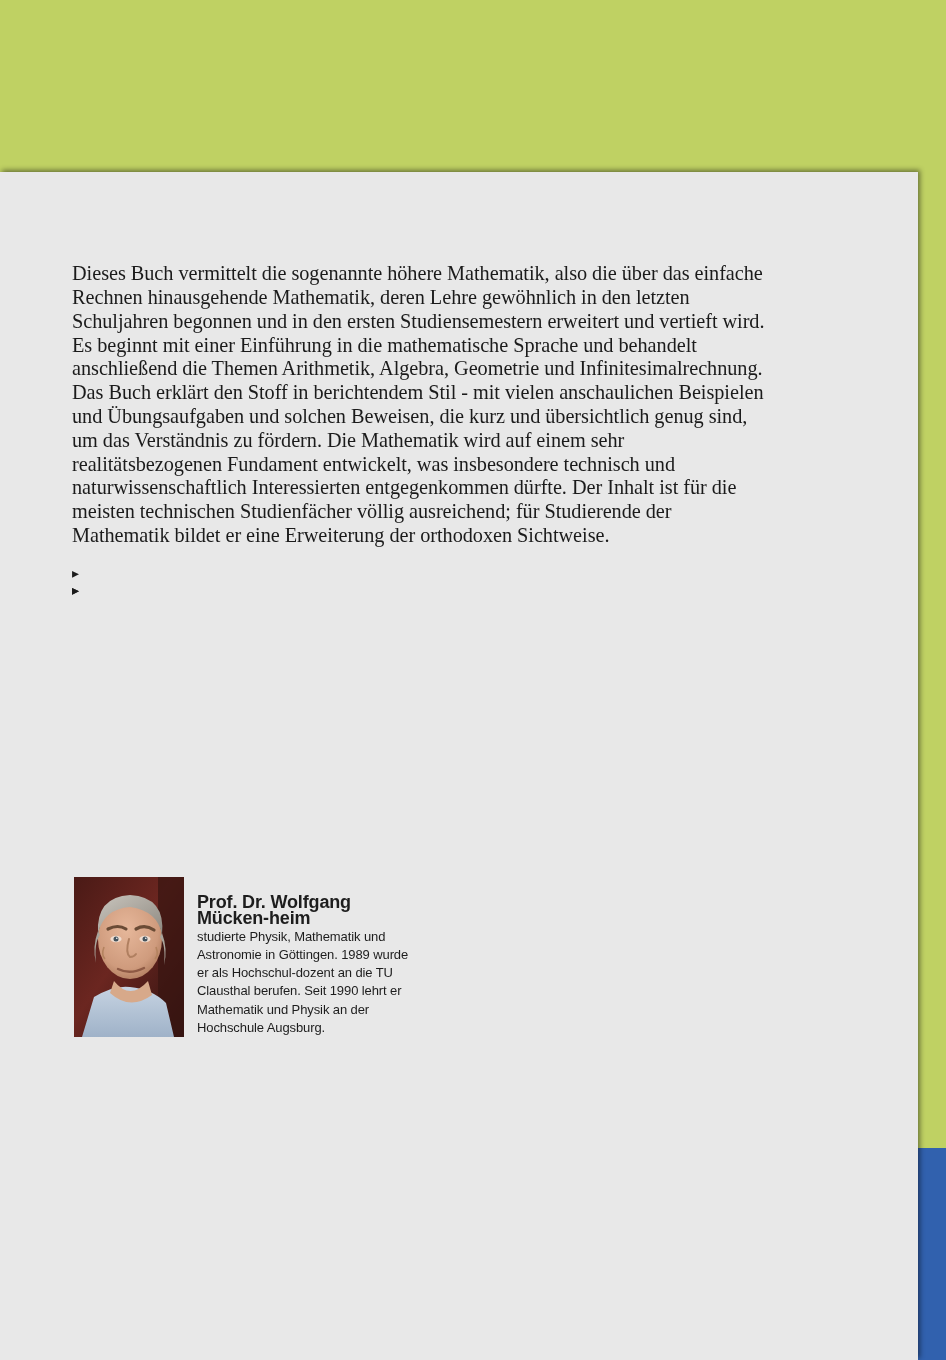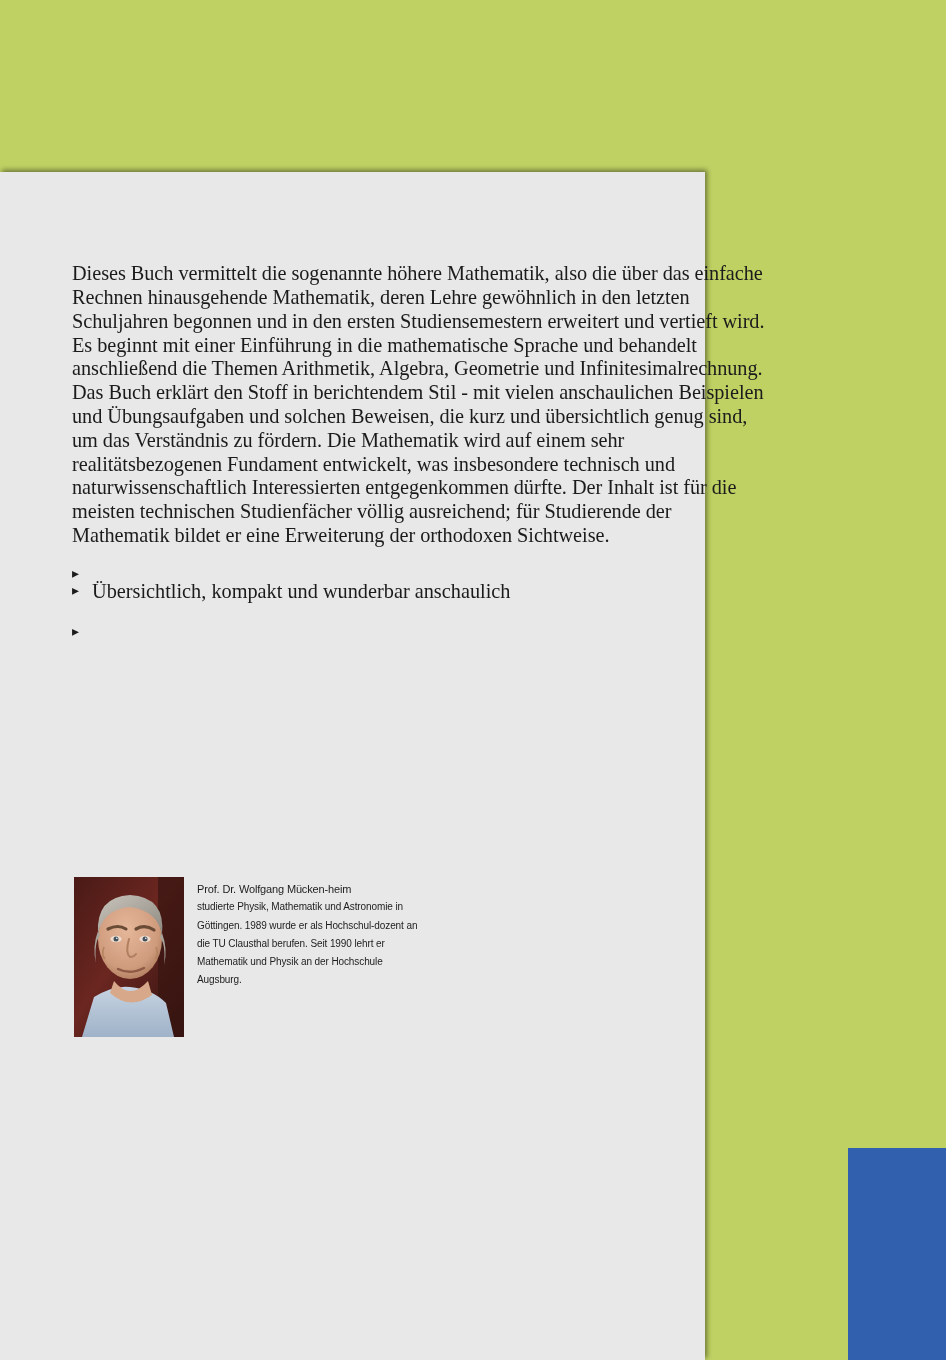--- a/index.html
+++ b/index.html
@@ -30,25 +30,24 @@
     width: 98px;
     height: 212px;
     background: #3161ae;
   }
 
   
   #cover {
     position: absolute;
     left: 0px;
     top: 172px;
-    width: 681px;
+    width: 918px;
     height: 1188px;
     background: #e8e8e8;
     box-shadow: 2px -2px 5px rgba(0,0,0,0.45);
-    padding-left: 24px;
   }
 
   
   #blurb {
     position: absolute;
     left: 72px;
     top: 70px;
     width: 700px;
     font-family: "Liberation Serif", serif;
     font-size: 20.3px;
@@ -105,28 +104,28 @@
 
   #author-text {
     position: absolute;
     left: 123px;
     top: 0px;
     width: 225px;
     font-family: "Liberation Sans", sans-serif;
     color: #1d1d1d;
   }
   #author-name {
-    font-weight: normal;
-    font-size: 11px;
+    font-weight: bold;
+    font-size: 18px;
     line-height: 16.3px;
     letter-spacing: -0.15px;
-    margin: 4px 0 1px 0;
+    margin: 17px 0 1px 0;
   }
   #author-bio {
-    font-size: 10px;
+    font-size: 13px;
     line-height: 18.3px;
     letter-spacing: -0.1px;
     margin: 0;
   }
 </style>
 </head>
 <body>
 
 <div id="page">
 
@@ -135,21 +134,20 @@
   <div id="cover">
 
     <p id="blurb">Dieses Buch vermittelt die sogenannte höhere Mathematik, also die über das einfache Rechnen hinausgehende Mathematik, deren Lehre gewöhnlich in den letzten Schuljahren begonnen und in den ersten Studiensemestern erweitert und vertieft wird. Es beginnt mit einer Einführung in die mathematische Sprache und behandelt anschließend die Themen Arithmetik, Algebra, Geometrie und Infinitesimalrechnung. Das Buch erklärt den Stoff in berichtendem Stil -  mit vielen anschaulichen Beispielen und Übungsaufgaben und solchen Beweisen, die kurz und übersichtlich genug sind, um das Verständnis zu fördern. Die Mathematik wird auf einem sehr realitätsbezogenen Fundament entwickelt, was insbesondere technisch und naturwissenschaftlich Interessierten entgegenkommen dürfte. Der Inhalt ist für die meisten technischen Studienfächer völlig ausreichend; für Studierende der Mathematik bildet er eine Erweiterung der orthodoxen Sichtweise.</p>
 
     <ul id="features">
       <li>
         <span class="bullet-icon">▸</span>
       </li>
       <li>
         <span class="bullet-icon">▸</span>
-        <span>Übersichtlich, kompakt und wunderbar anschaulich</span>
       </li>
       <li>
         <span class="bullet-icon">▸</span>
       </li>
     </ul>
 
     <div id="author-block">
 
       <div id="author-photo">
         <svg width="110" height="160" viewBox="0 0 110 160" aria-hidden="true">

